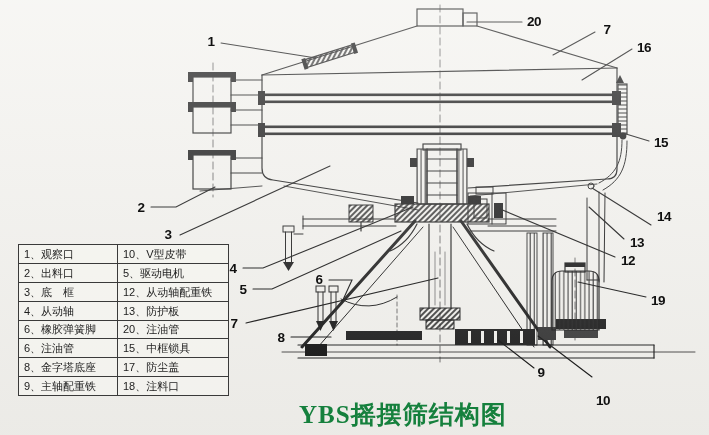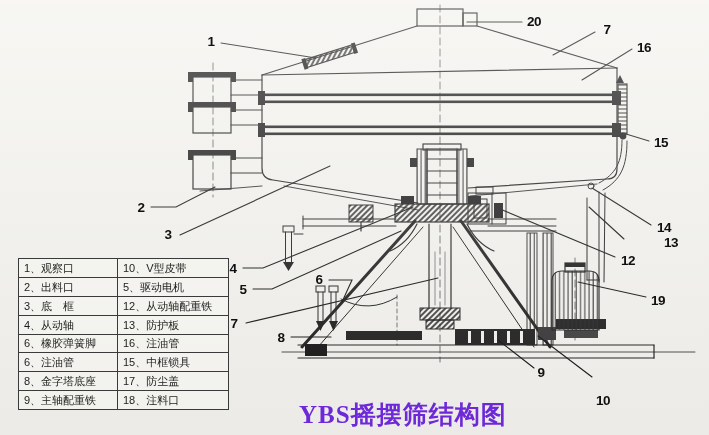--- a/index.html
+++ b/index.html
@@ -4,27 +4,27 @@
 <style>
   html,body{margin:0;padding:0;background:#e8e7e3;}
   .stage{position:relative;width:709px;height:435px;background:#f3f2ee;overflow:hidden;
          font-family:"Liberation Sans","DejaVu Sans",sans-serif;}
   .stage::after{content:"";position:absolute;inset:0;pointer-events:none;
          background:linear-gradient(180deg,rgba(255,255,255,.35),rgba(0,0,0,.03));}
   svg.drawing{position:absolute;left:0;top:0;}
   .callout{position:absolute;transform:translate(-50%,-50%);
            font:700 13.5px "Liberation Sans","DejaVu Sans",sans-serif;color:#101010;
            letter-spacing:-.5px;z-index:3;}
-  .legend{position:absolute;left:18px;top:244px;z-index:3;margin-top:14px;}
+  .legend{position:absolute;left:18px;top:244px;z-index:3;}
   .legend table{border-collapse:collapse;table-layout:fixed;width:210px;background:rgba(247,246,242,.6);}
   .legend td{border:1px solid #3a3a3a;height:17.9px;font-size:11px;color:#1d1d1d;
              padding:0 2px 0 5px;white-space:nowrap;overflow:hidden;line-height:1.1;}
   .legend col.c1{width:99px;} .legend col.c2{width:111px;}
   .diagram-title{position:absolute;left:299px;top:398px;z-index:3;
-           font:700 25px "Liberation Serif","DejaVu Serif",serif;color:#6d28d9;letter-spacing:1px;}
+           font:700 25px "Liberation Serif","DejaVu Serif",serif;color:#15803d;letter-spacing:1px;}
 </style>
 </head>
 <body>
 
 <div class="stage">
 
   <svg class="drawing" width="709" height="435" viewBox="0 0 709 435" stroke="#1a1a1a" fill="none" stroke-width="1.2" stroke-linecap="round">
     <defs>
       <pattern id="hatchD" width="4" height="4" patternUnits="userSpaceOnUse" patternTransform="rotate(45)">
         <line x1="1" y1="0" x2="1" y2="4" stroke="#141414" stroke-width="1.6"></line>
@@ -257,22 +257,22 @@
   <span class="callout" style="left:168px;top:234px">3</span>
   <span class="callout" style="left:233px;top:268px">4</span>
   <span class="callout" style="left:243px;top:289px">5</span>
   <span class="callout" style="left:319px;top:279px">6</span>
   <span class="callout" style="left:234px;top:323px">7</span>
   <span class="callout" style="left:281px;top:337px">8</span>
   <span class="callout" style="left:541px;top:372px">9</span>
   <span class="callout" style="left:603px;top:400px">10</span>
   <span class="callout" style="left:658px;top:300px">19</span>
   <span class="callout" style="left:628px;top:260px">12</span>
-  <span class="callout" style="left:671px;top:242px">13</span>
-  <span class="callout" style="left:664px;top:227px">14</span>
+  <span class="callout" style="left:637px;top:242px">13</span>
+  <span class="callout" style="left:664px;top:216px">14</span>
   <span class="callout" style="left:661px;top:142px">15</span>
   <span class="callout" style="left:644px;top:47px">16</span>
   <span class="callout" style="left:607px;top:29px">7</span>
   <span class="callout" style="left:534px;top:21px">20</span>
 
   <div class="legend">
     <table>
       <colgroup>
           <col class="c1">
           <col class="c2">
@@ -289,21 +289,21 @@
         <tr>
           <td>3、底　框</td>
           <td>12、从动轴配重铁</td>
         </tr>
         <tr>
           <td>4、从动轴</td>
           <td>13、防护板</td>
         </tr>
         <tr>
           <td>6、橡胶弹簧脚</td>
-          <td>16、注油管</td>
+          <td>20、注油管</td>
         </tr>
         <tr>
           <td>6、注油管</td>
           <td>15、中框锁具</td>
         </tr>
         <tr>
           <td>8、金字塔底座</td>
           <td>17、防尘盖</td>
         </tr>
         <tr>

